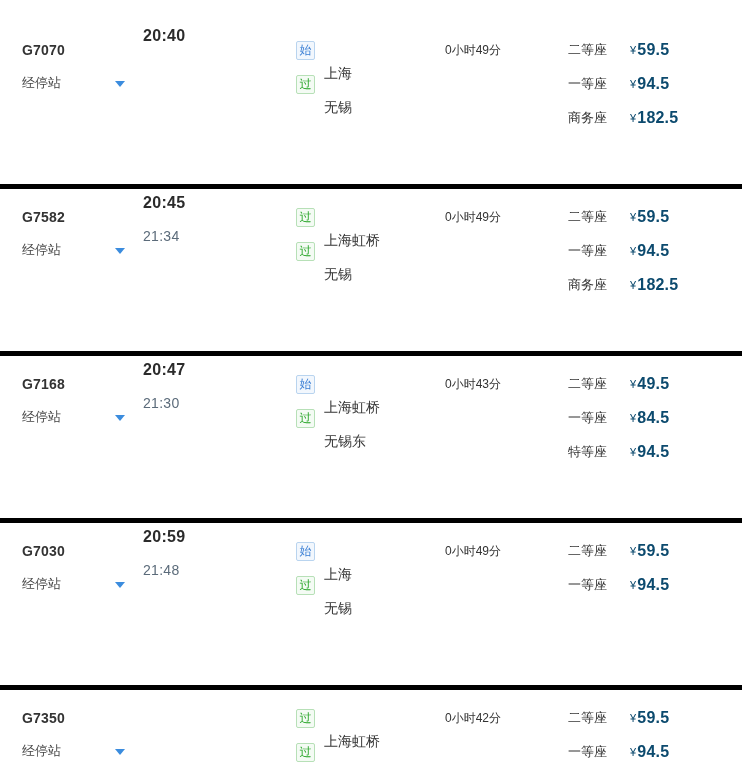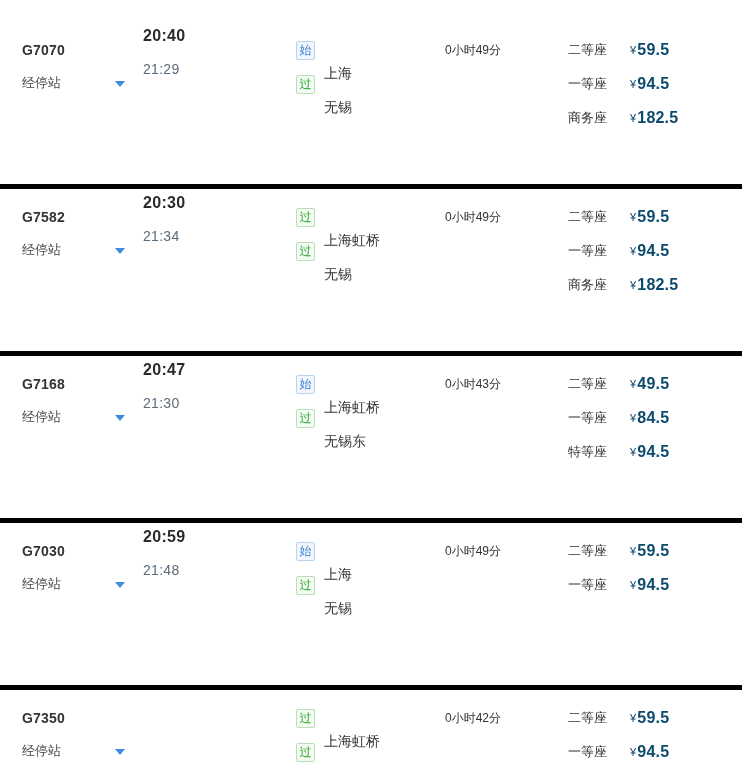--- a/index.html
+++ b/index.html
@@ -155,21 +155,20 @@
     <div class="train-row">
       <div class="cell col-train">
         <div class="train-no">G7070</div>
         <div class="stops-toggle">
           <span>经停站</span>
           <span class="caret"></span>
         </div>
       </div>
       <div class="cell col-times">
         <div class="time-depart">20:40</div>
-        <div class="time-arrive">21:29</div>
       </div>
       <div class="cell col-stations">
         <div class="station-line">
           <span class="badge badge-start">始</span>
           <span class="station-name">上海</span>
         </div>
         <div class="station-line">
           <span class="badge badge-pass">过</span>
           <span class="station-name">无锡</span>
         </div>
@@ -194,21 +193,21 @@
     </div>
     <div class="train-row">
       <div class="cell col-train">
         <div class="train-no">G7582</div>
         <div class="stops-toggle">
           <span>经停站</span>
           <span class="caret"></span>
         </div>
       </div>
       <div class="cell col-times">
-        <div class="time-depart">20:30</div>
+        <div class="time-depart">20:45</div>
         <div class="time-arrive">21:34</div>
       </div>
       <div class="cell col-stations">
         <div class="station-line">
           <span class="badge badge-pass">过</span>
           <span class="station-name">上海虹桥</span>
         </div>
         <div class="station-line">
           <span class="badge badge-pass">过</span>
           <span class="station-name">无锡</span>

